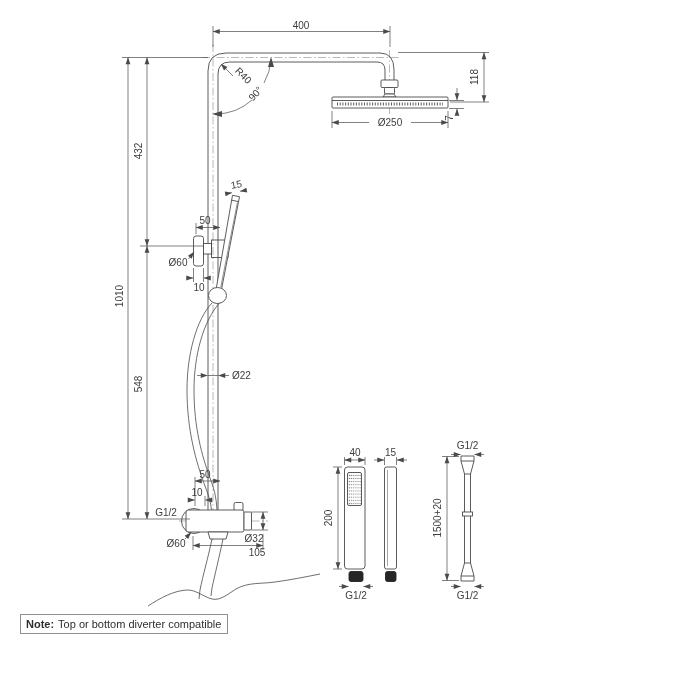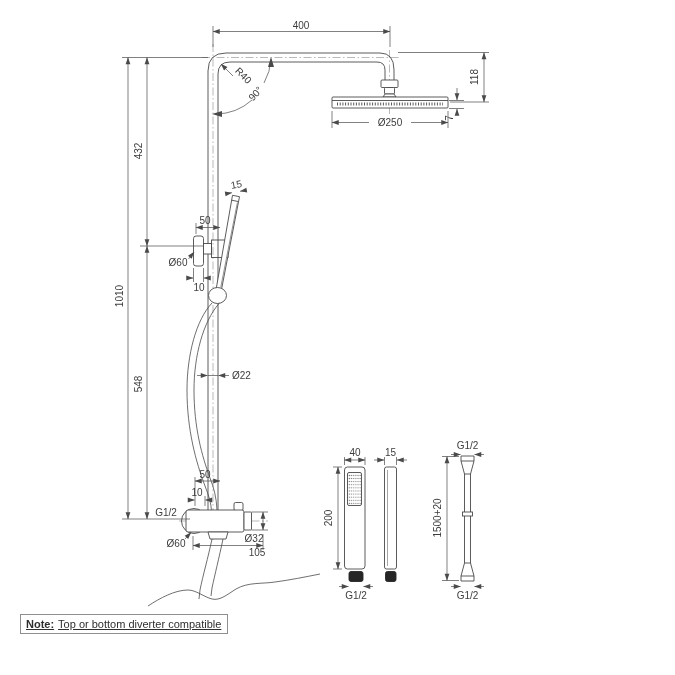--- a/index.html
+++ b/index.html
@@ -1,21 +1,21 @@
 <!DOCTYPE html>
 <html><head>
 <meta charset="utf-8">
 <style>
   html,body{margin:0;padding:0;background:#ffffff;}
   #canvas{position:relative;width:675px;height:675px;background:#ffffff;overflow:hidden;
           font-family:"Liberation Sans", sans-serif;}
   svg{position:absolute;left:0;top:0;}
   svg text{font-family:"Liberation Sans", sans-serif;font-size:10px;fill:#3d3d3d;}
   .note-box{position:absolute;border:1px solid #8f8f8f;background:#fff;color:#2e2e2e;
-            font-size:11px;line-height:16px;padding:1px 6px 1px 5px;white-space:nowrap;text-decoration:underline;}
+            font-size:11px;line-height:16px;padding:1px 6px 1px 5px;white-space:nowrap;}
   .note-box b{margin-right:4px;}
 </style>
 </head>
 <body>
 
 <div id="canvas">
 <svg width="675" height="675" viewBox="0 0 675 675">
   <defs>
     <marker id="arr" viewBox="0 0 10 10" refX="9.6" refY="5" markerWidth="9" markerHeight="7" orient="auto-start-reverse" markerUnits="userSpaceOnUse">
       <path d="M0,1.6 L10,5 L0,8.4 z" fill="#4a4a4a"></path>

